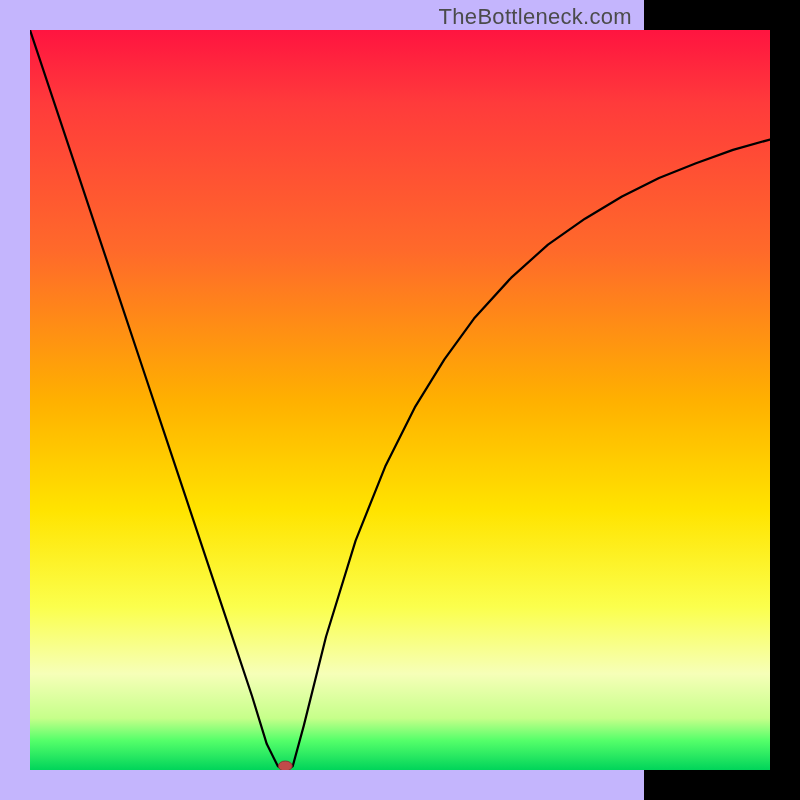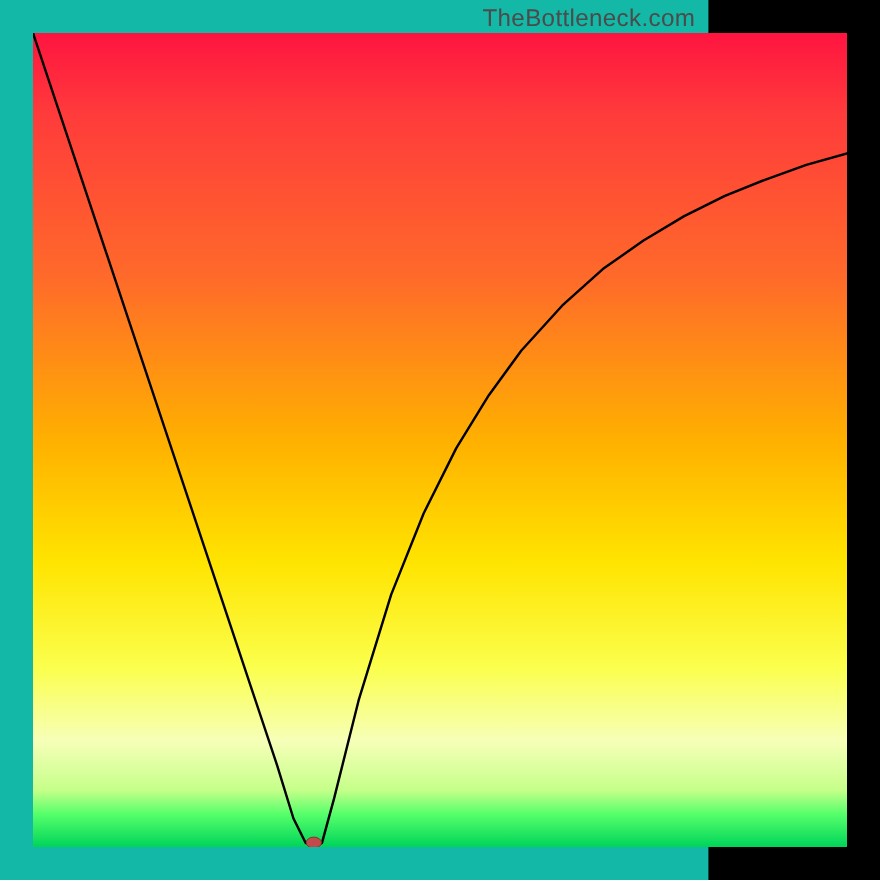--- a/index.html
+++ b/index.html
@@ -8,21 +8,21 @@
     width: 800px;
     height: 800px;
     background: #000;
     font-family: Arial, Helvetica, sans-serif;
     overflow: hidden;
   }
   .frame {
     position: relative;
     width: 644px;
     height: 800px;
-    background: #14b8a6;
+    background: #c4b5fd;
   }
   .watermark {
     position: absolute;
     top: 4px;
     right: 12px;
     color: #4b4b4b;
     font-size: 22px;
     font-weight: 500;
     letter-spacing: 0.3px;
     z-index: 20;

